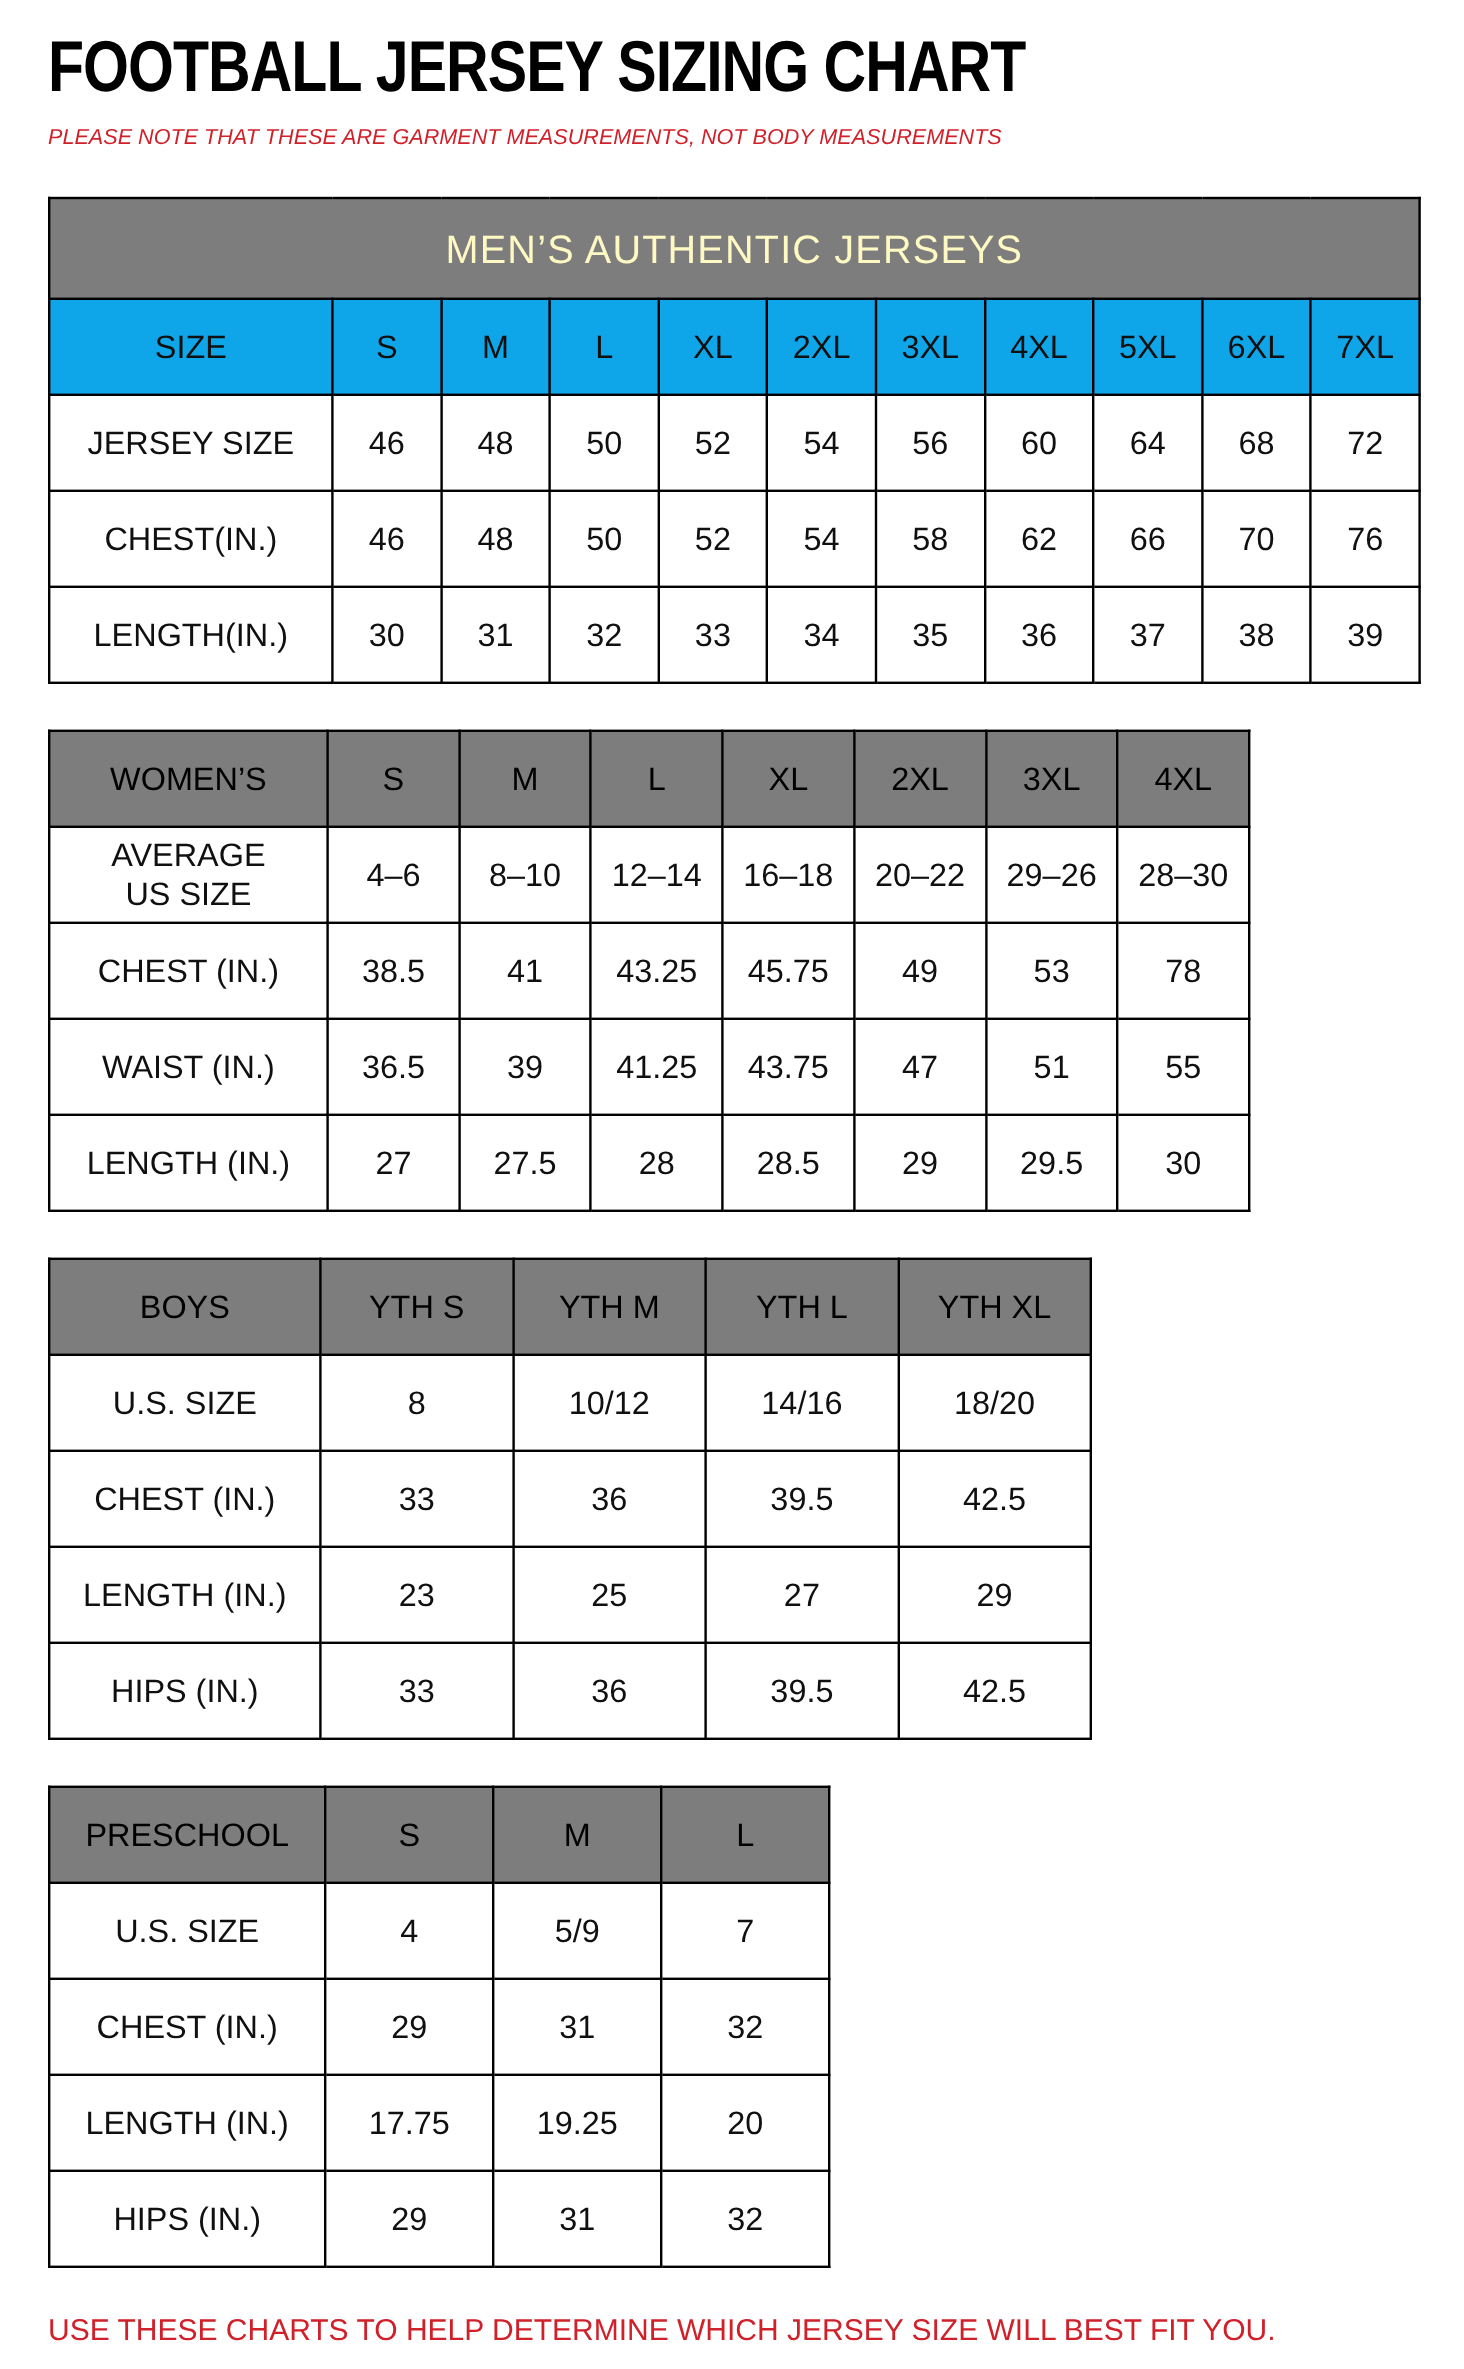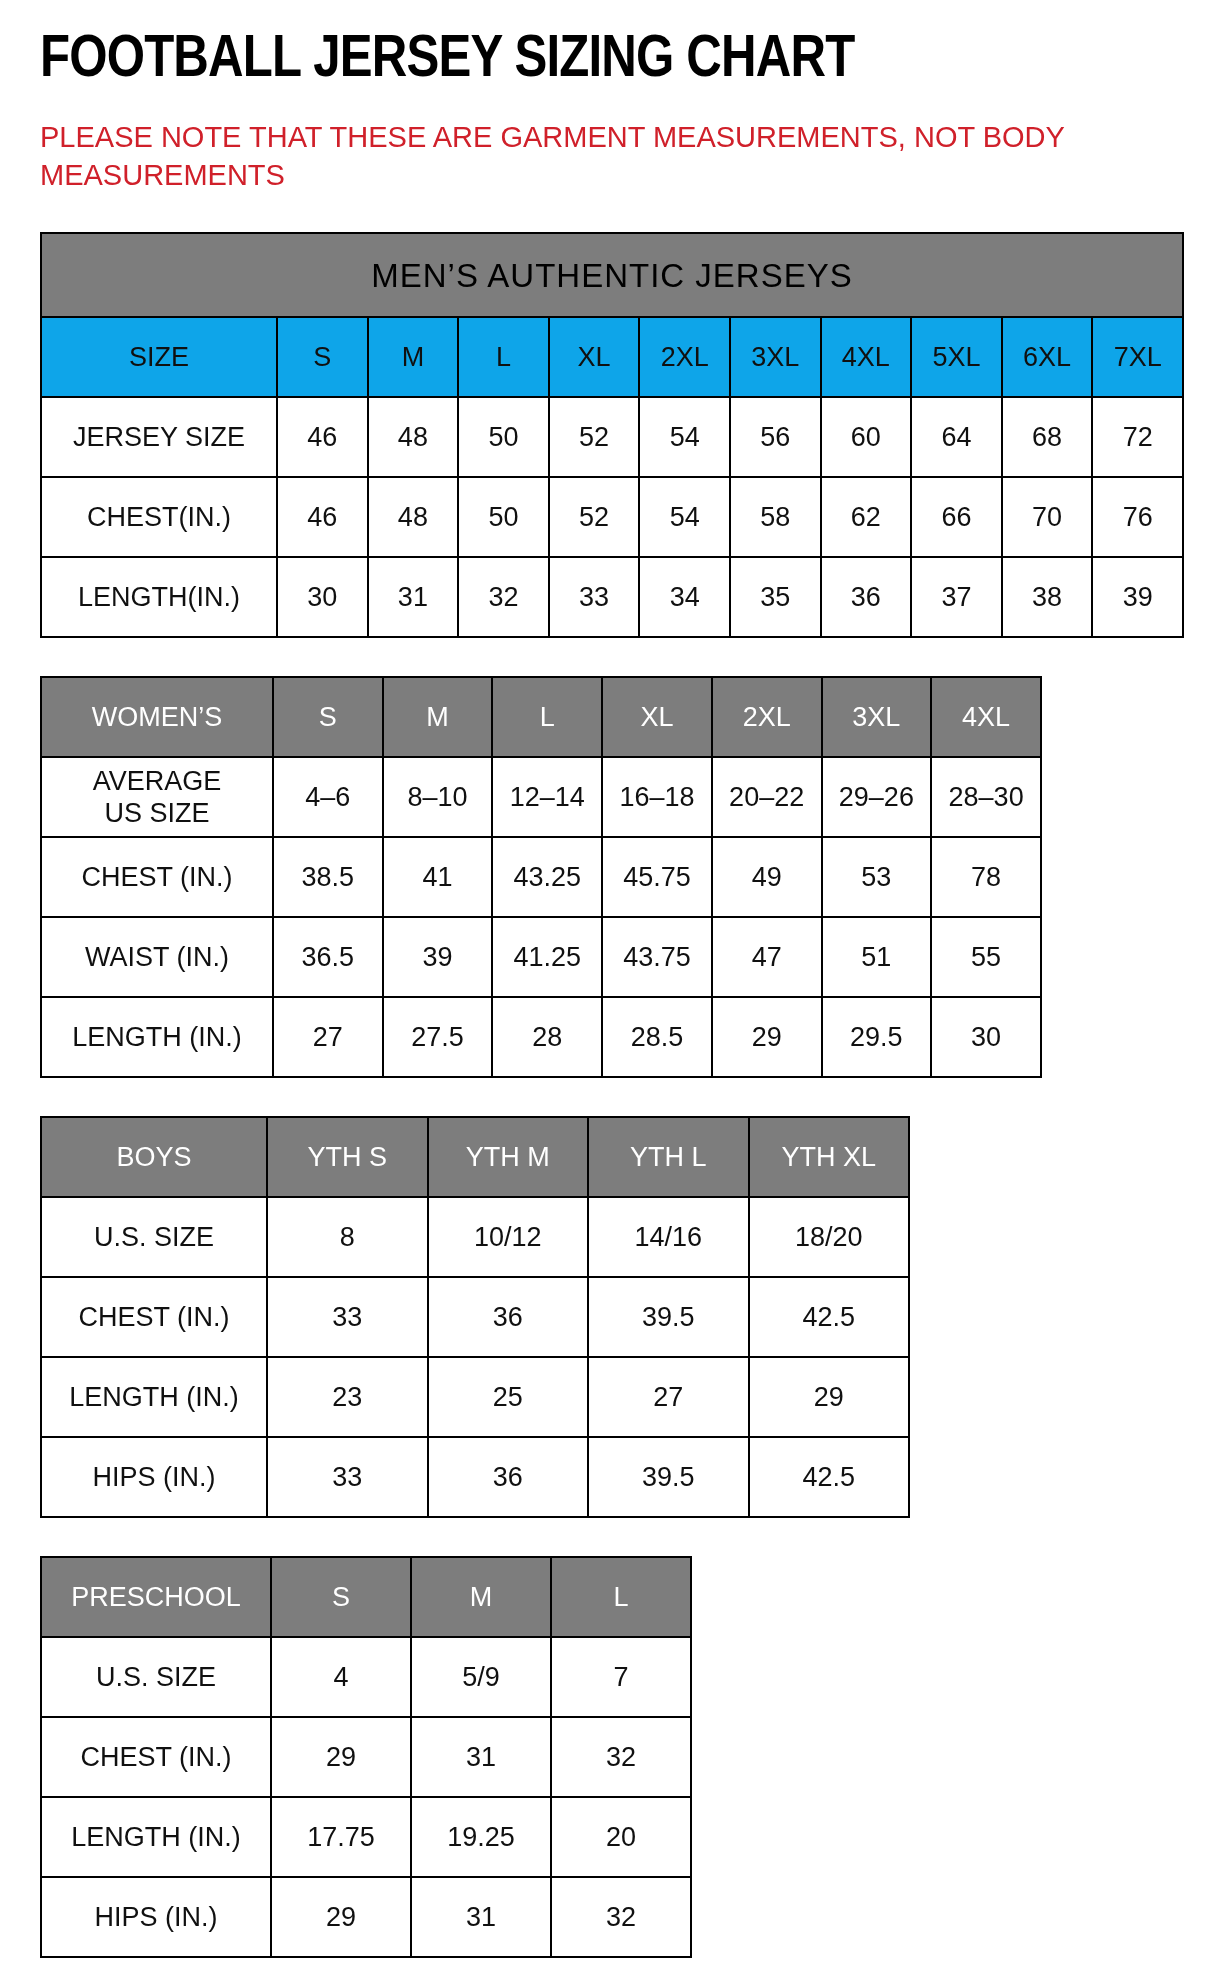--- a/index.html
+++ b/index.html
@@ -19,25 +19,26 @@
     font-size: 60px;
     font-weight: 900;
     color: #000;
     letter-spacing: -1px;
     white-space: nowrap;
     transform: scaleX(0.82);
     transform-origin: left center;
     line-height: 1.05;
   }
   .note {
-    margin-top: 32px;
+    margin-top: 16px;
     color: var(--red);
-    font-size: 29px;
+    font-size: 18px;
     line-height: 1.3;
     max-width: 1110px;
+    font-style: italic;
   }
   table.tbl {
     border-collapse: collapse;
     table-layout: fixed;
     margin-top: 38px;
   }
   #tbl-mens { width: 1144px; }
   #tbl-womens { width: 1002px; }
   #tbl-boys { width: 870px; }
   #tbl-preschool { width: 652px; }
@@ -49,28 +50,28 @@
     font-size: 27px;
     font-weight: normal;
     color: #101010;
     background: #fff;
     padding: 4px 6px;
     white-space: pre-line;
     line-height: 1.2;
   }
   .tbl th.banner {
     background: var(--gray);
-    color: #000000;
+    color: #fef9c3;
     font-size: 33px;
     letter-spacing: 1px;
     height: 84px;
   }
   .tbl th.hdr.gray {
     background: var(--gray);
-    color: #ffffff;
+    color: #000000;
     text-align: center;
   }
   .tbl th.hdr.plain {
     background: #0ea5e9;
     color: #101010;
   }
   .footer {
     margin-top: 36px;
     color: var(--red);
     font-size: 25px;

